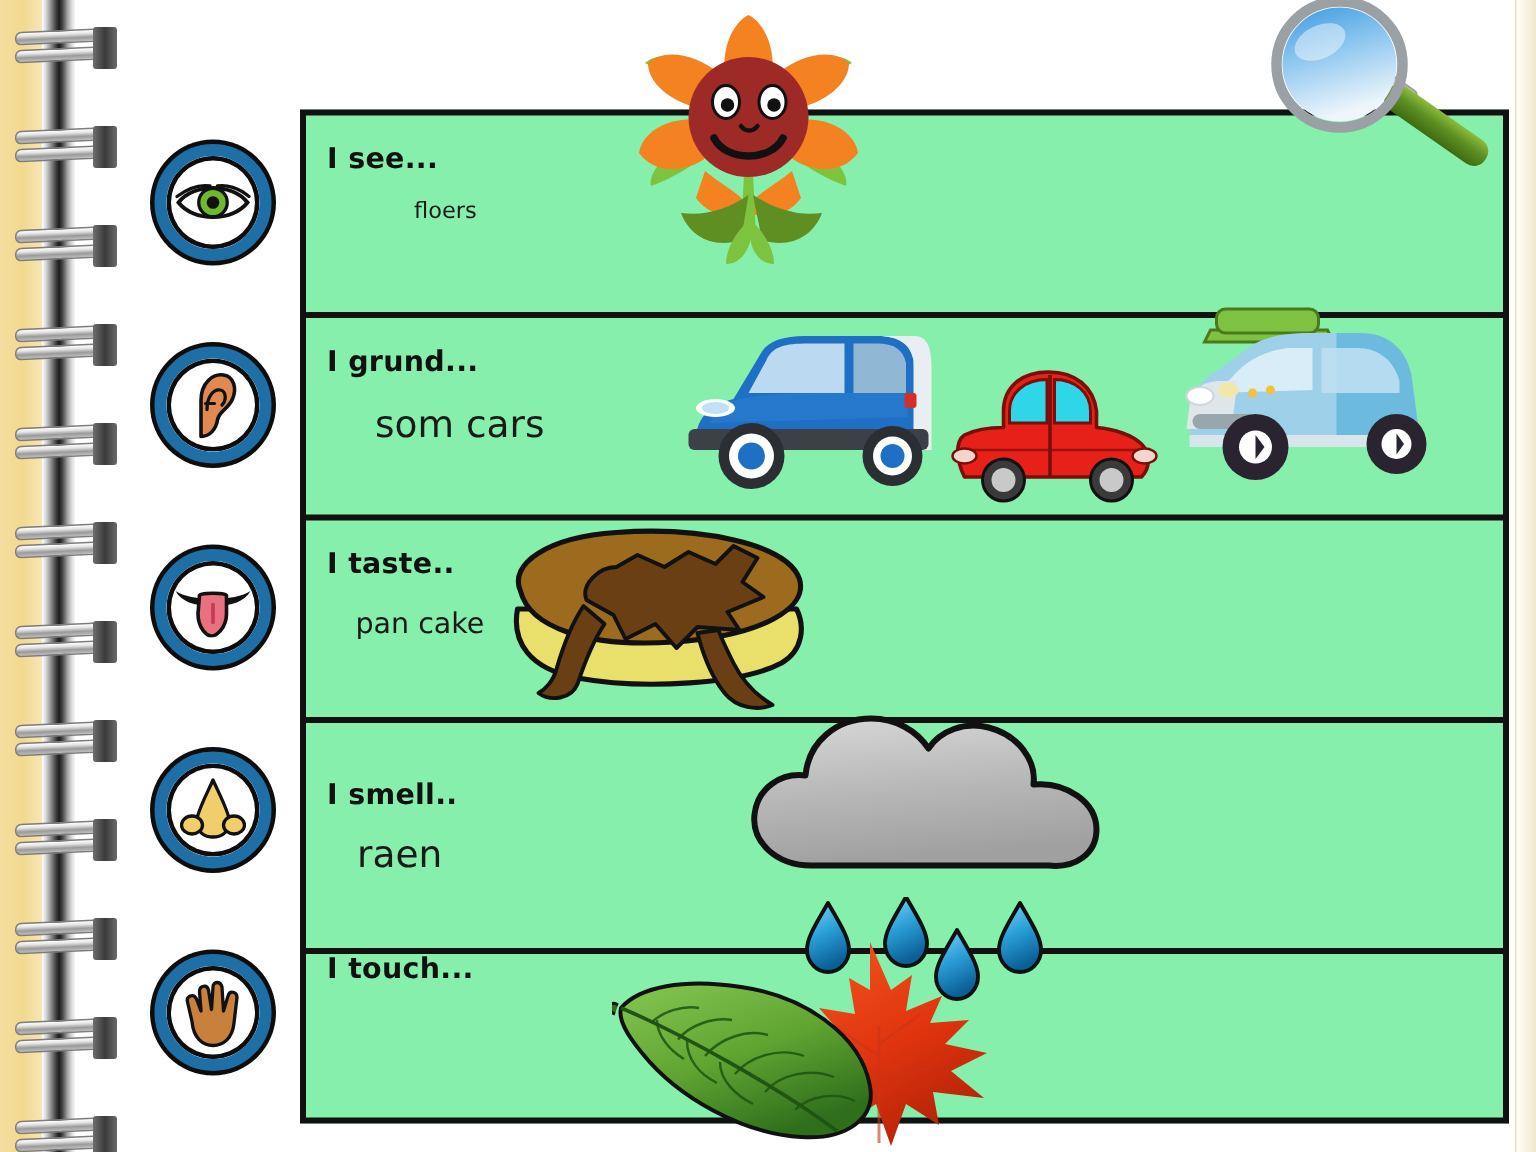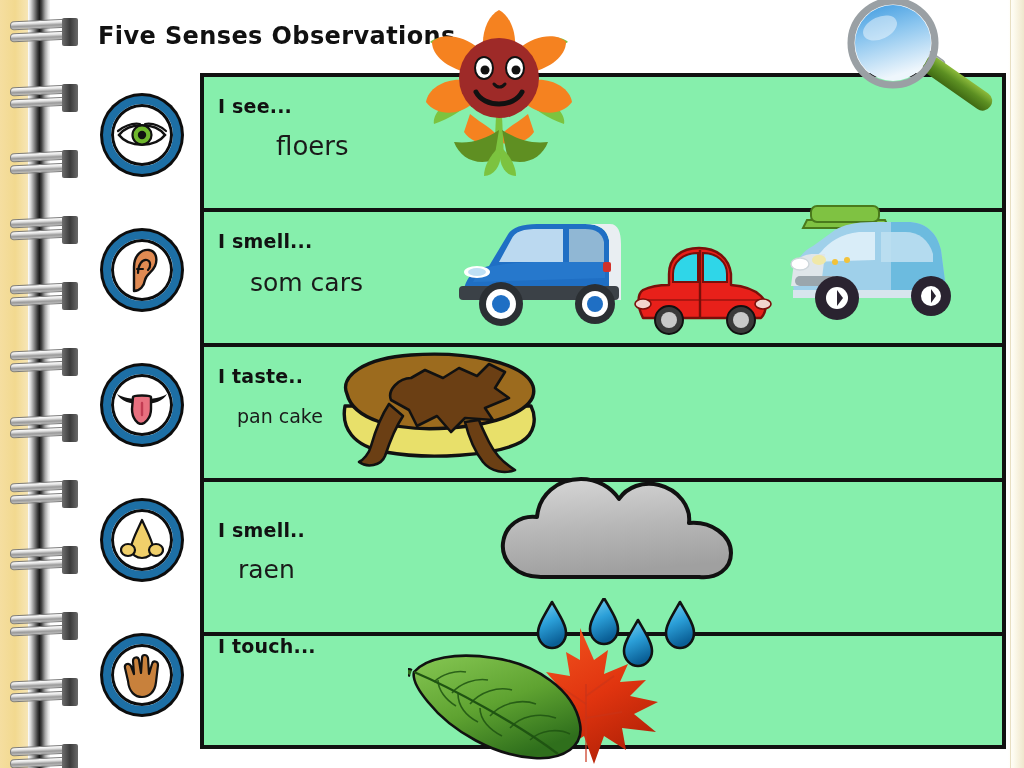--- a/index.html
+++ b/index.html
@@ -192,21 +192,20 @@
           <div class="bar1"></div>
           <div class="bar2"></div>
           <div class="cap"></div>
         </div>
       </div>
   </div>
 
   <div class="right-edge"></div>
   <div class="right-edge-line"></div>
 
-  <div class="title">Five Senses Observations</div>
 
   <div class="badge" style="top:96px">
     <span>
       <svg width="52" height="34" viewBox="0 0 52 34">
         <path d="M3 17 C13 4, 39 4, 49 17 C39 30, 13 30, 3 17 Z" fill="#ffffff" stroke="#111" stroke-width="2.6"></path>
         <circle cx="26" cy="17" r="9.5" fill="#6fb72d" stroke="#111" stroke-width="2.2"></circle>
         <circle cx="26" cy="17" r="4.2" fill="#111111"></circle>
         <path d="M2 13 C10 7, 18 5, 24 6" fill="none" stroke="#111" stroke-width="2.2" stroke-linecap="round"></path>
         <path d="M50 13 C43 7, 35 5, 29 6" fill="none" stroke="#111" stroke-width="2.2" stroke-linecap="round"></path>
       </svg>
@@ -248,25 +247,25 @@
       <svg width="46" height="48" viewBox="0 0 46 48">
         <path d="M9 30 L6 17 C5 13, 10 11, 12 15 L15 23 L14 10 C14 6, 19 5, 20 9 L22 22 L23 7 C23 3, 28 3, 29 7 L30 23 L33 13 C34 9, 39 10, 39 14 L37 31 C36 41, 30 46, 23 46 C16 46, 10 41, 9 30 Z" fill="#c8813c" stroke="#111" stroke-width="2.2" stroke-linejoin="round"></path>
       </svg>
     </span>
   </div>
 
   <div class="sheet">
 
     <div class="row" style="top:0">
       <div class="prompt">I see...</div>
-      <div class="answer" style="left:72px; top:54px;font-size:26px">floers</div>
+      <div class="answer" style="left:72px; top:54px;font-size:15px">floers</div>
     </div>
 
     <div class="row" style="top:135px">
-      <div class="prompt">I smell...</div>
+      <div class="prompt">I grund...</div>
       <div class="answer" style="left:46px; top:56px;font-size:25px">som cars</div>
     </div>
 
     <div class="row" style="top:270px">
       <div class="prompt">I taste..</div>
       <div class="answer" style="left:33px; top:58px;font-size:19px">pan cake</div>
     </div>
 
     <div class="row" style="top:424px">
       <div class="prompt">I smell..</div>

